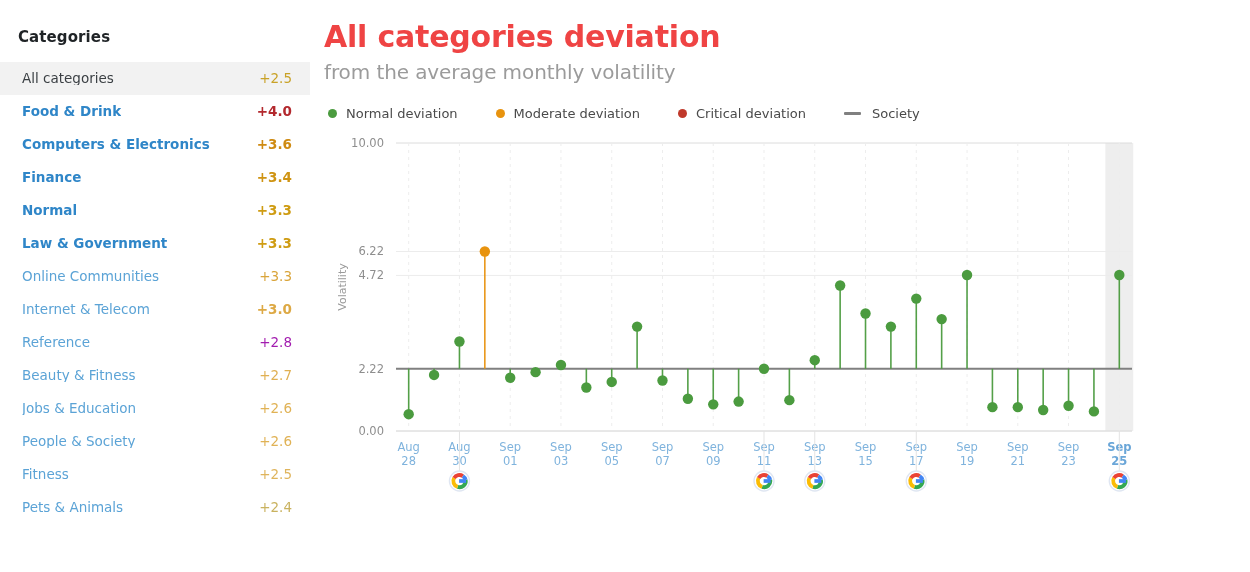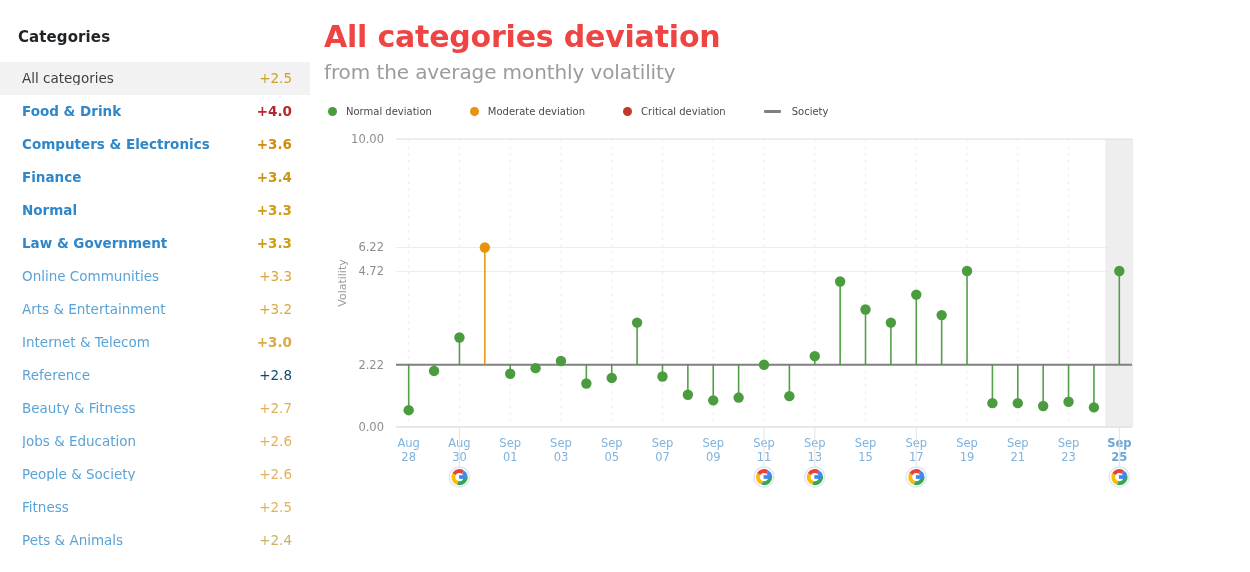--- a/index.html
+++ b/index.html
@@ -39,21 +39,21 @@
     margin-top: 7px; letter-spacing: -.1px;
   }
 
   .legend { display: flex; align-items: center; margin-top: 22px; padding-left: 4px; }
   .legend-item { display: flex; align-items: center; margin-right: 38px; }
   .legend-dot { width: 9px; height: 9px; border-radius: 50%; margin-right: 9px; }
   .legend-line {
     width: 17px; height: 2.5px; background: #808080; margin-right: 11px;
     border-radius: 1px;
   }
-  .legend-label { font-size: 10px; color: #4a4a4a; }
+  .legend-label { font-size: 13px; color: #4a4a4a; }
 
   
   .plot-wrap { position: relative; margin-top: 12px; height: 390px; }
   .plot-svg { position: absolute; left: 0; top: 0; }
 
   .ylabel-text { font-size: 11px; fill: #9a9a9a; }
   .ytick-text { font-size: 11.5px; fill: #8e8e8e; text-anchor: end; }
   .xtick-text { font-size: 11.5px; fill: #7fb3dd; text-anchor: middle; }
   .xtick-text.bold { font-weight: 700; fill: #6aa6d8; }
 </style>
@@ -87,30 +87,26 @@
         </div>
         <div class="cat-row">
           <span class="cat-name" style="color: rgb(47, 134, 200); font-weight: 700;">Law &amp; Government</span>
           <span class="cat-val" style="color: rgb(207, 156, 19); font-weight: 700;">+3.3</span>
         </div>
         <div class="cat-row">
           <span class="cat-name" style="color: rgb(91, 163, 214); font-weight: 400;">Online Communities</span>
           <span class="cat-val" style="color: rgb(217, 164, 58); font-weight: 400;">+3.3</span>
         </div>
         <div class="cat-row">
-          <span class="cat-name" style="color: rgb(91, 163, 214); font-weight: 400;">Arts &amp; Entertainment</span>
-          <span class="cat-val" style="color: rgb(219, 166, 60); font-weight: 400;">+3.2</span>
-        </div>
-        <div class="cat-row">
           <span class="cat-name" style="color: rgb(91, 163, 214); font-weight: 400;">Internet &amp; Telecom</span>
           <span class="cat-val" style="color: rgb(221, 169, 69); font-weight: 700;">+3.0</span>
         </div>
         <div class="cat-row">
           <span class="cat-name" style="color: rgb(91, 163, 214); font-weight: 400;">Reference</span>
-          <span class="cat-val" style="color: #0c4a6e; font-weight: 400;">+2.8</span>
+          <span class="cat-val" style="color: #a21caf; font-weight: 400;">+2.8</span>
         </div>
         <div class="cat-row">
           <span class="cat-name" style="color: rgb(91, 163, 214); font-weight: 400;">Beauty &amp; Fitness</span>
           <span class="cat-val" style="color: rgb(224, 176, 83); font-weight: 400;">+2.7</span>
         </div>
         <div class="cat-row">
           <span class="cat-name" style="color: rgb(91, 163, 214); font-weight: 400;">Jobs &amp; Education</span>
           <span class="cat-val" style="color: rgb(224, 178, 85); font-weight: 400;">+2.6</span>
         </div>
         <div class="cat-row">

